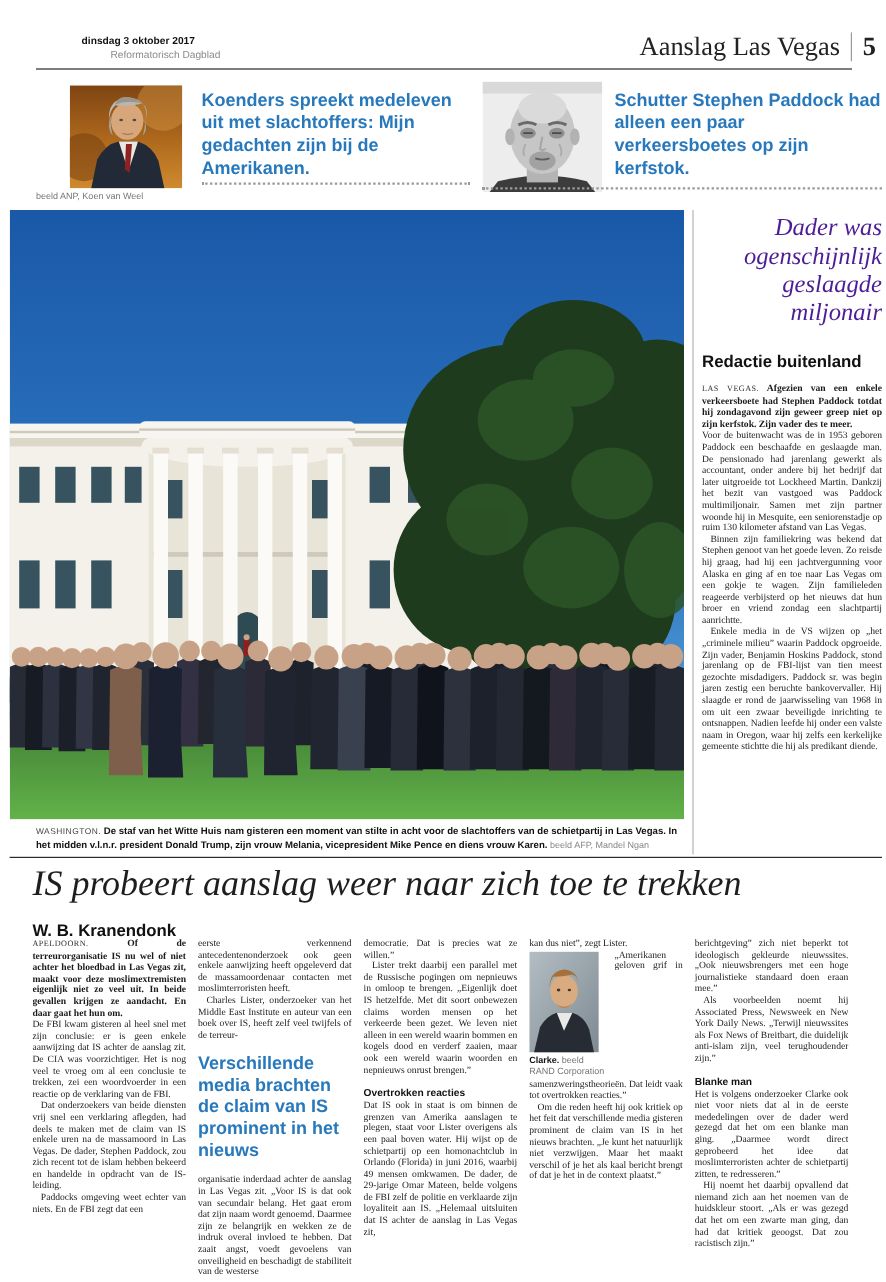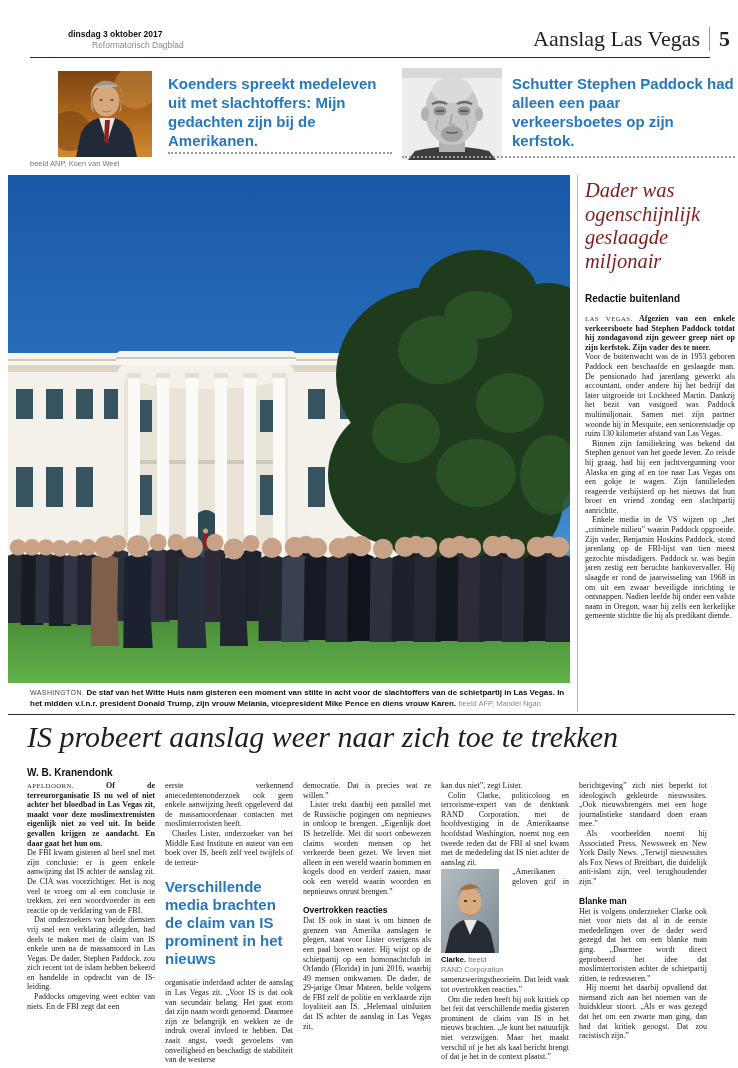--- a/index.html
+++ b/index.html
@@ -30,22 +30,22 @@
             font-size:8px;line-height:10.5px;color:#111;text-align:left;}
   .photocap .loc{font-size:7px;color:#444;letter-spacing:.4px;}
   .photocap b{font-weight:bold;}
   .photocap .credit{font-size:7.5px;color:#888;}
 
   .vdivider{position:absolute;left:577px;top:175px;width:1px;height:537px;background:#b5b5b5;}
   .bottom-rule{position:absolute;left:8px;top:714px;width:727px;height:1px;background:#2a2a2a;}
 
   
   .r-art{position:absolute;left:585px;top:179px;width:150px;}
-  .art-title{font-style:italic;font-weight:normal;font-size:20.5px;line-height:23.5px;color:#7f1d1d;margin:0 0 20px 0;}
-  .byline{font-family:"Liberation Sans",sans-serif;font-size:10px;font-weight:bold;color:#111;margin:0 0 10px 0;}
+  .art-title{font-style:italic;font-weight:normal;font-size:20.5px;line-height:23.5px;color:#4c1d95;margin:0 0 20px 0;text-align:right;}
+  .byline{font-family:"Liberation Sans",sans-serif;font-size:14px;font-weight:bold;color:#111;margin:0 0 10px 0;}
   .intro{font-weight:bold;font-size:8.3px;line-height:10.6px;text-align:justify;margin:0 0 9px 0;}
   .dateline{font-size:6.8px;font-weight:normal;letter-spacing:.4px;color:#333;}
   .bodytext p{margin:0;font-size:8px;line-height:9.6px;text-align:justify;}
   .bodytext p.ind{text-indent:7px;}
 
   .b-headline{position:absolute;left:27px;top:720px;width:700px;font-style:italic;font-weight:normal;
               font-size:30px;line-height:34px;color:#1e1e1e;margin:0;}
   .b-byline{position:absolute;left:27px;top:767px;}
   .col{position:absolute;top:781px;width:128px;height:282px;overflow:hidden;}
   .col1{left:27px;} .col2{left:165px;} .col3{left:303px;} .col4{left:441px;} .col5{left:579px;}
@@ -317,21 +317,20 @@
 
   <div class="col col3 bodytext">
     <p>democratie. Dat is precies wat ze willen.”</p>
     <p class="ind">Lister trekt daarbij een parallel met de Russische pogingen om nepnieuws in omloop te brengen. „Eigenlijk doet IS hetzelfde. Met dit soort onbewezen claims worden mensen op het verkeerde been gezet. We leven niet alleen in een wereld waarin bommen en kogels dood en verderf zaaien, maar ook een wereld waarin woorden en nepnieuws onrust brengen.”</p>
     <h3 class="subhead">Overtrokken reacties</h3>
     <p>Dat IS ook in staat is om binnen de grenzen van Amerika aanslagen te plegen, staat voor Lister overigens als een paal boven water. Hij wijst op de schietpartij op een homonachtclub in Orlando (Florida) in juni 2016, waarbij 49 mensen omkwamen. De dader, de 29-jarige Omar Mateen, belde volgens de FBI zelf de politie en verklaarde zijn loyaliteit aan IS. „Helemaal uitsluiten dat IS achter de aanslag in Las Vegas zit,</p>
   </div>
 
   <div class="col col4 bodytext">
     <p>kan dus niet”, zegt Lister.</p>
-    <p class="ind">Colin Clarke, politicoloog en terrorisme-expert van de denktank RAND Corporation, met de hoofdvestiging in de Amerikaanse hoofdstad Washington, noemt nog een tweede reden dat de FBI al snel kwam met de mededeling dat IS niet achter de aanslag zit.</p>
     <div class="clarke-float">
       <svg width="58" height="84" viewBox="0 0 58 84">
         <defs>
           <linearGradient id="cbg" x1="0" y1="0" x2="1" y2="1">
             <stop offset="0" stop-color="#b3bdc3"></stop>
               <stop offset="1" stop-color="#7e8a92"></stop>
           </linearGradient>
         </defs>
         <rect width="58" height="84" fill="url(#cbg)"></rect>
         <path d="M4,84 L9,63 Q15,53 23,51 L36,51 Q46,54 50,65 L54,84 Z" fill="#272b33"></path>

